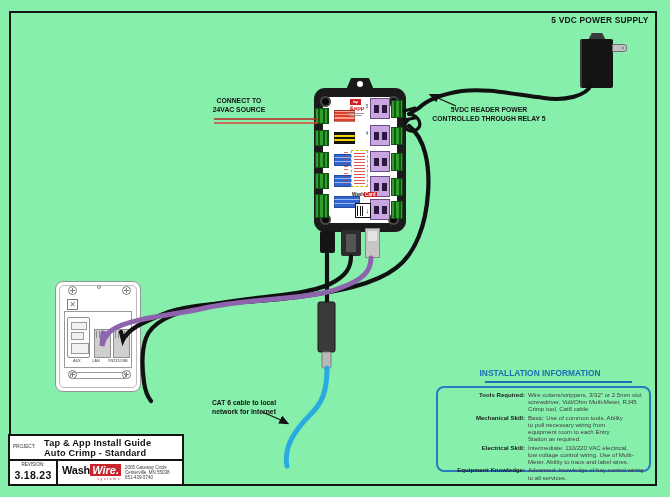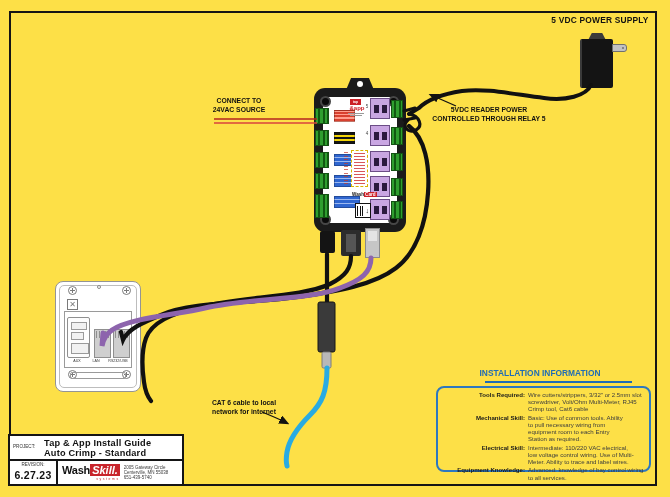--- a/index.html
+++ b/index.html
@@ -1,16 +1,16 @@
 <!DOCTYPE html>
 <html><head>
 <meta charset="utf-8">
 <style>
   html,body{margin:0;padding:0;background:#fff;}
-  .canvas{position:relative;width:670px;height:497px;background:#fde047;
+  .canvas{position:relative;width:670px;height:497px;background:#86efac;
           font-family:"Liberation Sans",sans-serif;overflow:hidden;}
   .abs{position:absolute;}
   
   .frame{left:9px;top:11px;width:648px;height:475px;border:2px solid #151515;box-sizing:border-box;}
   
   .note{color:#111;font-weight:bold;text-align:center;line-height:1.3;}
   .note-ps{left:540px;top:15px;width:120px;font-size:8.4px;letter-spacing:.2px;}
   .note-rp{left:428px;top:106px;width:122px;font-size:6.8px;}
   .note-cn{left:200px;top:97px;width:78px;font-size:6.8px;}
   .note-c6{left:190px;top:399px;width:108px;font-size:6.8px;}
@@ -299,27 +299,27 @@
     <div class="tb-r1">
       <span class="tb-plabel">PROJECT:</span>
       <div class="tb-proj">
         <div>Tap &amp; App Install Guide</div>
         <div>Auto Crimp - Standard</div>
       </div>
     </div>
     <div class="tb-r2">
       <div class="tb-rev">
         <div class="tb-rlabel">REVISION:</div>
-        <div class="tb-rval">6.27.23</div>
+        <div class="tb-rval">3.18.23</div>
       </div>
       <div class="tb-main">
         <div class="wclogo">
           <div class="row">
             <span class="w">Wash</span>
-              <span class="c">Skill.</span>
+              <span class="c">Wire.</span>
           </div>
           <div class="s">systems</div>
         </div>
         <div class="tb-addr">
           <div>2005 Gateway Circle</div>
           <div>Centerville, MN  55038</div>
           <div>651-439-5740</div>
         </div>
       </div>
     </div>

